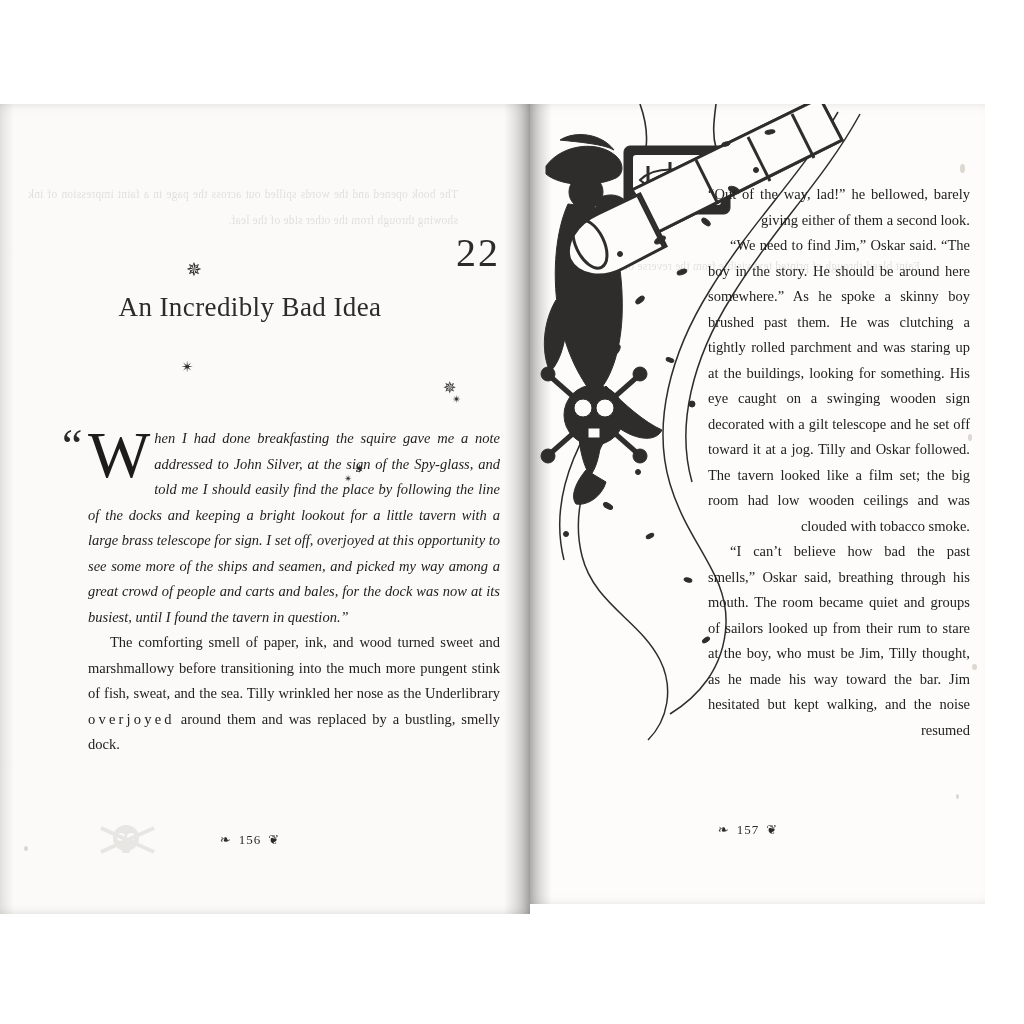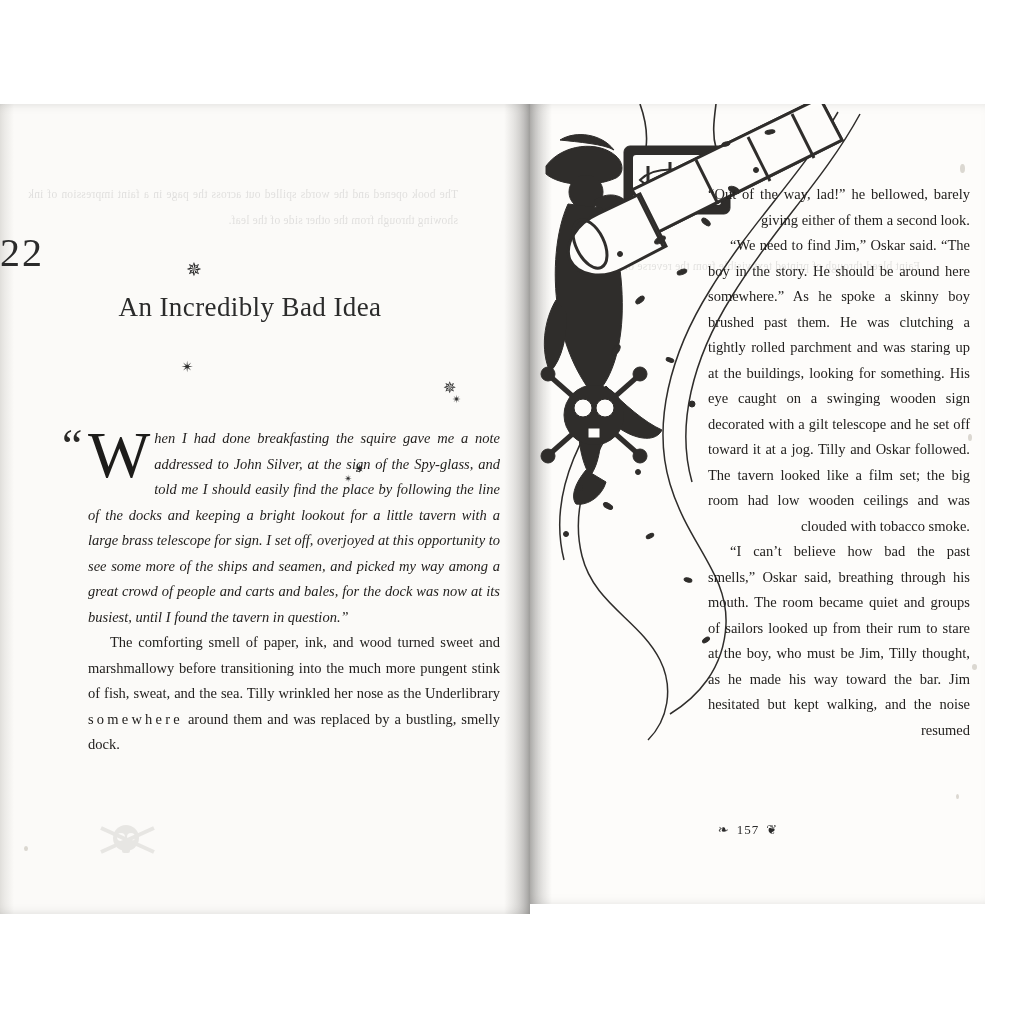--- a/index.html
+++ b/index.html
@@ -73,21 +73,21 @@
   }
   .ghost.left { left: 28px; top: 78px; width: 430px; text-align: justify; }
   .ghost.right { left: 560px; top: 150px; width: 370px; text-align: justify; }
 
   
   .chapter-num {
     position: absolute;
     left: 0;
     top: 125px;
     width: 500px;
-    text-align: left;
+    text-align: right;
     font-family: "Liberation Serif", serif;
     font-size: 40px;
     letter-spacing: 2px;
     color: #2b2b2b;
   }
   .chapter-title {
     position: absolute;
     left: 0;
     top: 188px;
     width: 500px;
@@ -218,33 +218,36 @@
 
     <div class="chapter-num">22</div>
     <div class="chapter-title">An Incredibly Bad Idea</div>
 
     <div class="body-col">
       <div class="quote-block">
         <span class="openquote">“</span>
         <span class="dropcap">W</span>
         <span>hen I had done breakfasting the squire gave me a note addressed to John Silver, at the sign of the Spy-glass, and told me I should easily find the place by following the line of the docks and keeping a bright lookout for a little tavern with a large brass telescope for sign. I set off, overjoyed at this opportunity to see some more of the ships and seamen, and picked my way among a great crowd of people and carts and bales, for the dock was now at its busiest, until I found the tavern in question.”</span>
       </div>
-      <p class="para"><span>The comforting smell of paper, ink, and wood turned sweet and marshmallowy before transitioning into the much more pungent stink of fish, sweat, and the sea. Tilly wrinkled her nose as the Underlibrary </span><span class="spaced">somewhere</span><span> around them and was replaced by a bustling, smelly dock.</span></p>
+      <p class="para"><span>The comforting smell of paper, ink, and wood turned sweet and marshmallowy before transitioning into the much more pungent stink of fish, sweat, and the sea. Tilly wrinkled her nose as the Underlibrary </span><span class="spaced">overjoyed</span><span> around them and was replaced by a bustling, smelly dock.</span></p>
     </div>
 
     <div class="faint-skull">
       <svg width="96" height="40" viewBox="0 0 96 40">
         <circle cx="30" cy="16" r="13" fill="#6a655c"></circle>
         <circle cx="25" cy="15" r="4" fill="#fbfaf8"></circle>
         <circle cx="35" cy="15" r="4" fill="#fbfaf8"></circle>
         <rect x="26" y="24" width="8" height="7" rx="2" fill="#6a655c"></rect>
         <path d="M5 6 L58 30 M5 30 L58 6" stroke="#6a655c" stroke-width="4" fill="none"></path>
       </svg>
     </div>
 
+    <div class="folio left">
+      <span class="orn">❧</span><span>156</span><span class="orn">❦</span>
+    </div>
   </div>
 
   <div class="page right">
     <div class="ghost right" style="left:30px; top:150px; width:360px;">Faint bleed-through of printed text visible from the reverse of the page.</div>
   </div>
 
   <svg id="illus" viewBox="0 0 400 700">
     <g fill="#2f2d2b" stroke="#2f2d2b">
 
       <g stroke-width="1.6" fill="none">

